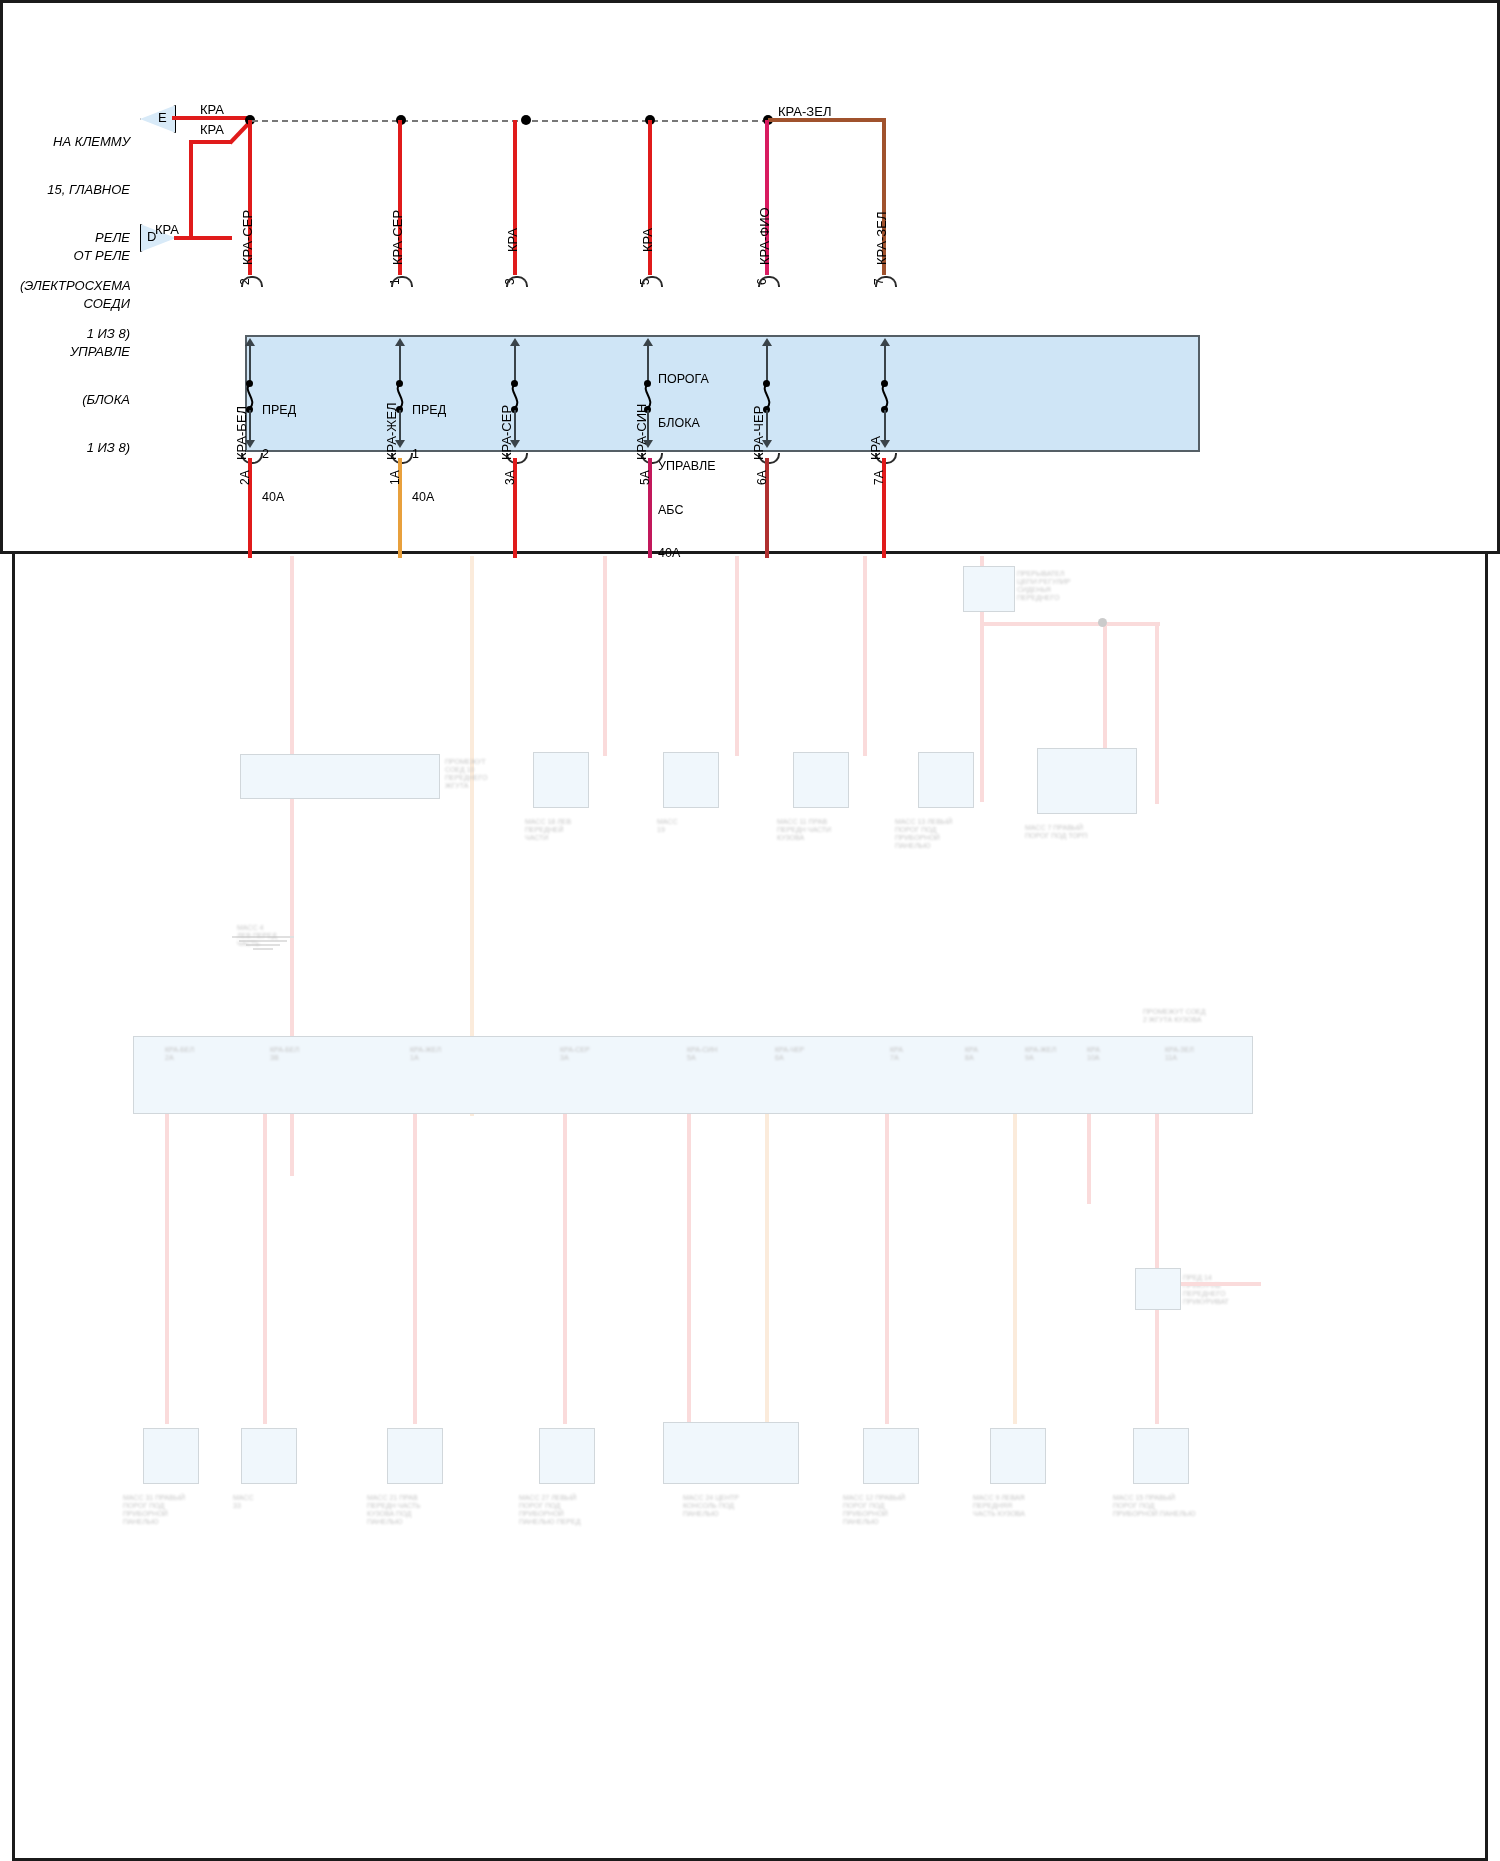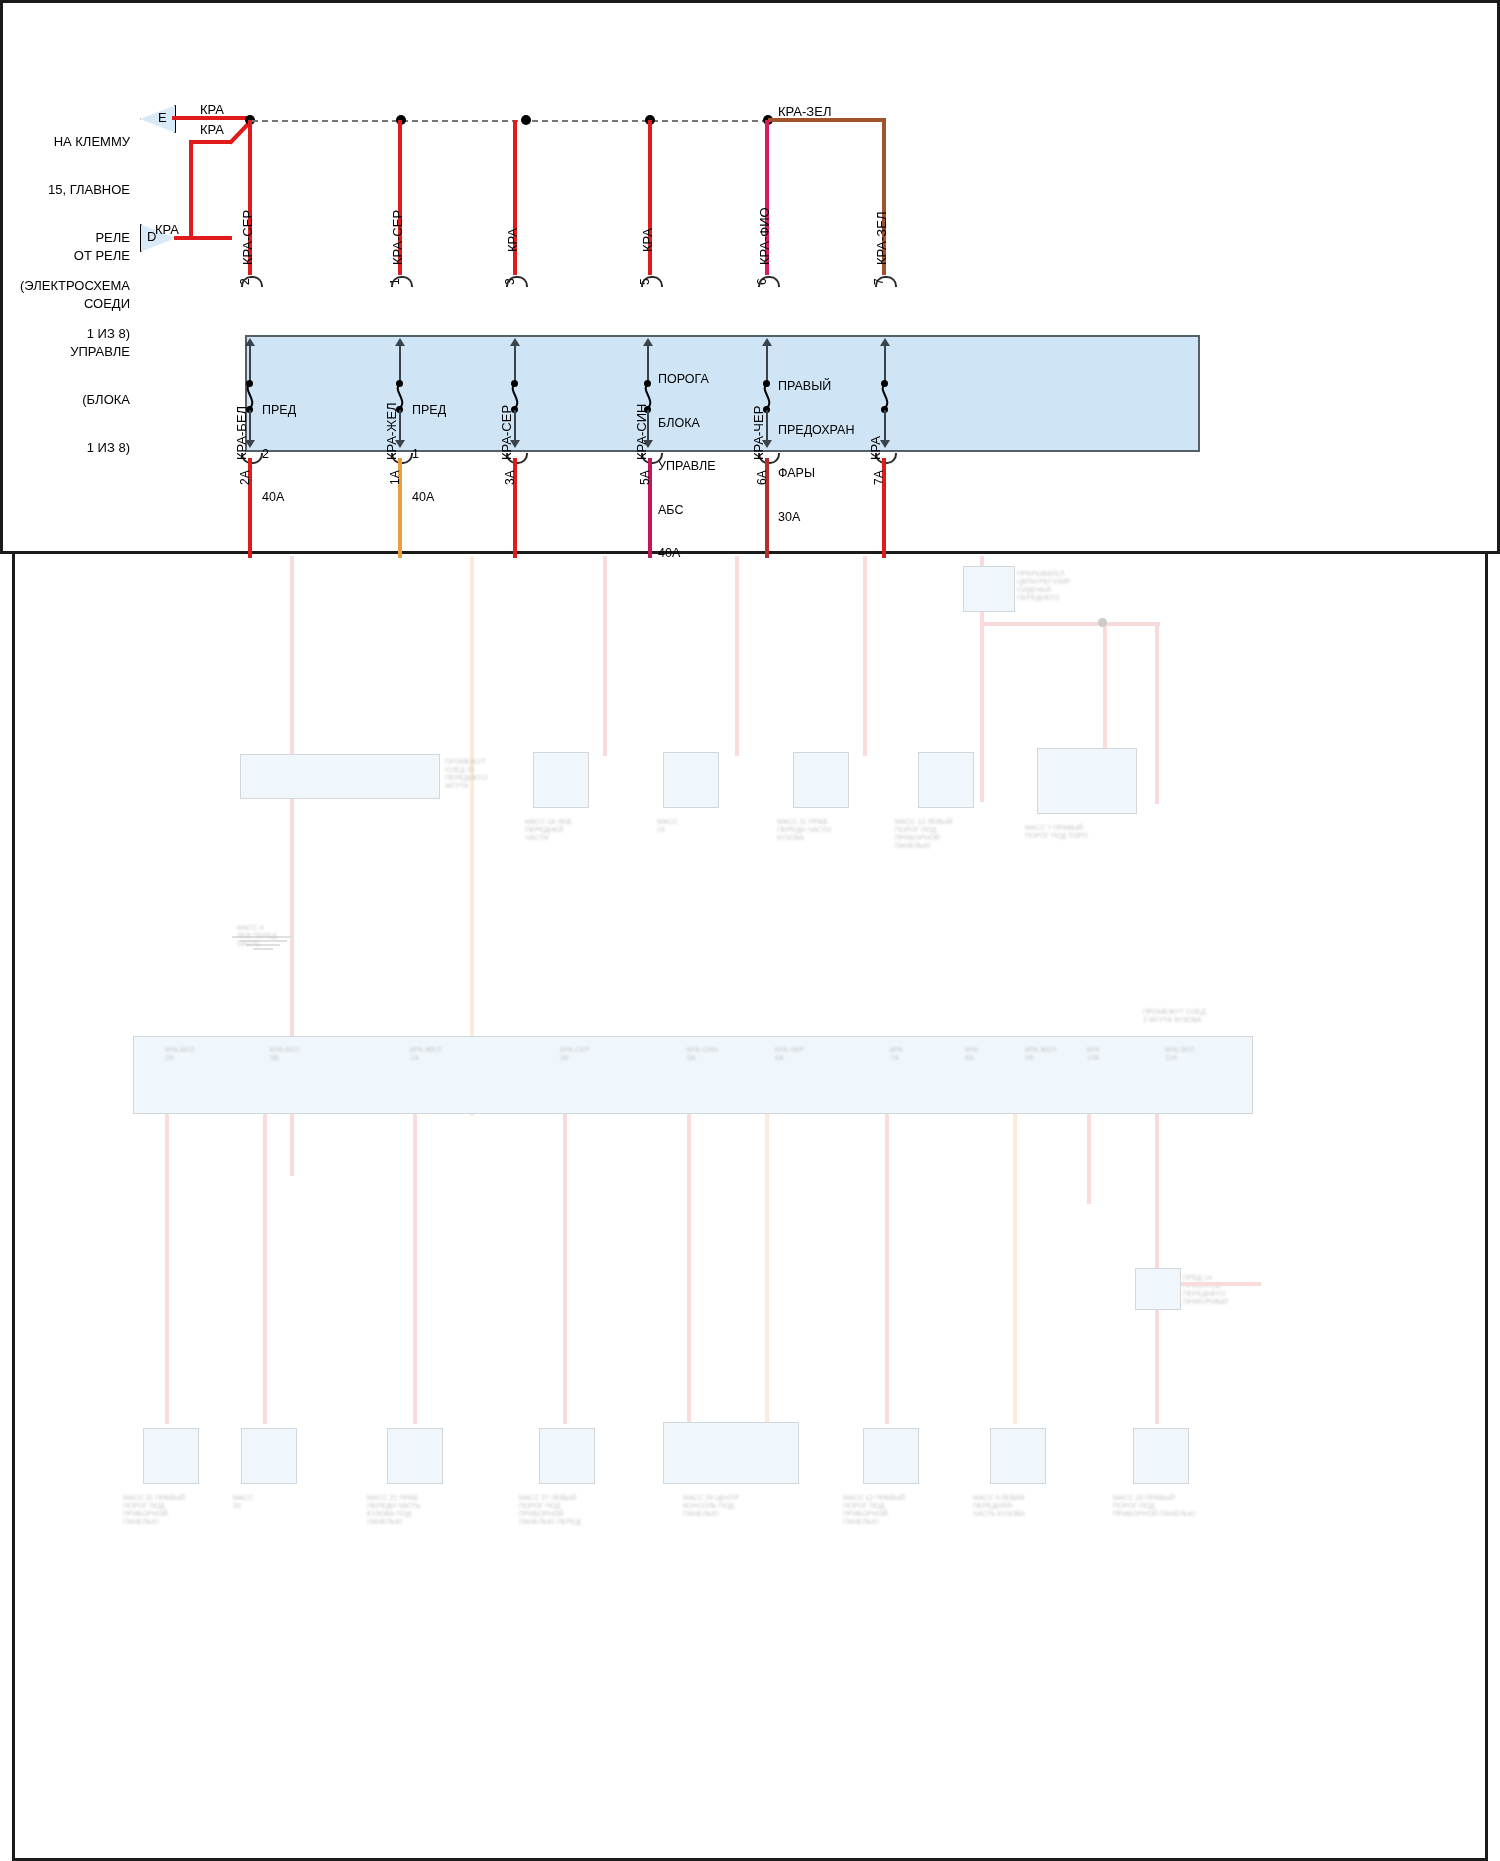--- a/index.html
+++ b/index.html
@@ -37,21 +37,21 @@
     box-sizing: border-box;
   }
 
   .lbl {
     position: absolute;
     font-size: 13px;
     color: #000;
     line-height: 16px;
     white-space: pre;
   }
-  .lbl-r { text-align: right; }
+  .lbl-r { text-align: right; font-style: italic; }
 
   .vlabel {
     position: absolute;
     font-size: 13px;
     color: #000;
     white-space: nowrap;
     transform-origin: 0 0;
     transform: rotate(-90deg);
   }
   .vnum {
@@ -348,26 +348,20 @@
 
   <div class="arrow-up" style="left:762px; top:338px;"></div>
   <div class="fuse-line" style="left:766px; top:344px; height:40px;"></div>
   <div class="fuse-dot" style="left:763px; top:380px;"></div>
   <svg class="fuse-coil" style="left:758px; top:384px; width:20px; height:26px;">
     <path d="M9 0 C 1 6, 17 16, 9 24" stroke="#000" stroke-width="2" fill="none"></path>
   </svg>
   <div class="fuse-dot" style="left:763px; top:406px;"></div>
   <div class="fuse-line" style="left:766px; top:410px; height:30px;"></div>
   <div class="arrow-dn" style="left:762px; top:440px;"></div>
-  <div class="fuse-txt" style="left:778px; top:350px;">
-    <div>ПРАВЫЙ</div>
-    <div>ПРЕДОХРАН</div>
-    <div>ФАРЫ</div>
-    <div>30A</div>
-  </div>
 
   <div class="arrow-up" style="left:880px; top:338px;"></div>
   <div class="fuse-line" style="left:884px; top:344px; height:40px;"></div>
   <div class="fuse-dot" style="left:881px; top:380px;"></div>
   <svg class="fuse-coil" style="left:876px; top:384px; width:20px; height:26px;">
     <path d="M9 0 C 1 6, 17 16, 9 24" stroke="#000" stroke-width="2" fill="none"></path>
   </svg>
   <div class="fuse-dot" style="left:881px; top:406px;"></div>
   <div class="fuse-line" style="left:884px; top:410px; height:30px;"></div>
   <div class="arrow-dn" style="left:880px; top:440px;"></div>

